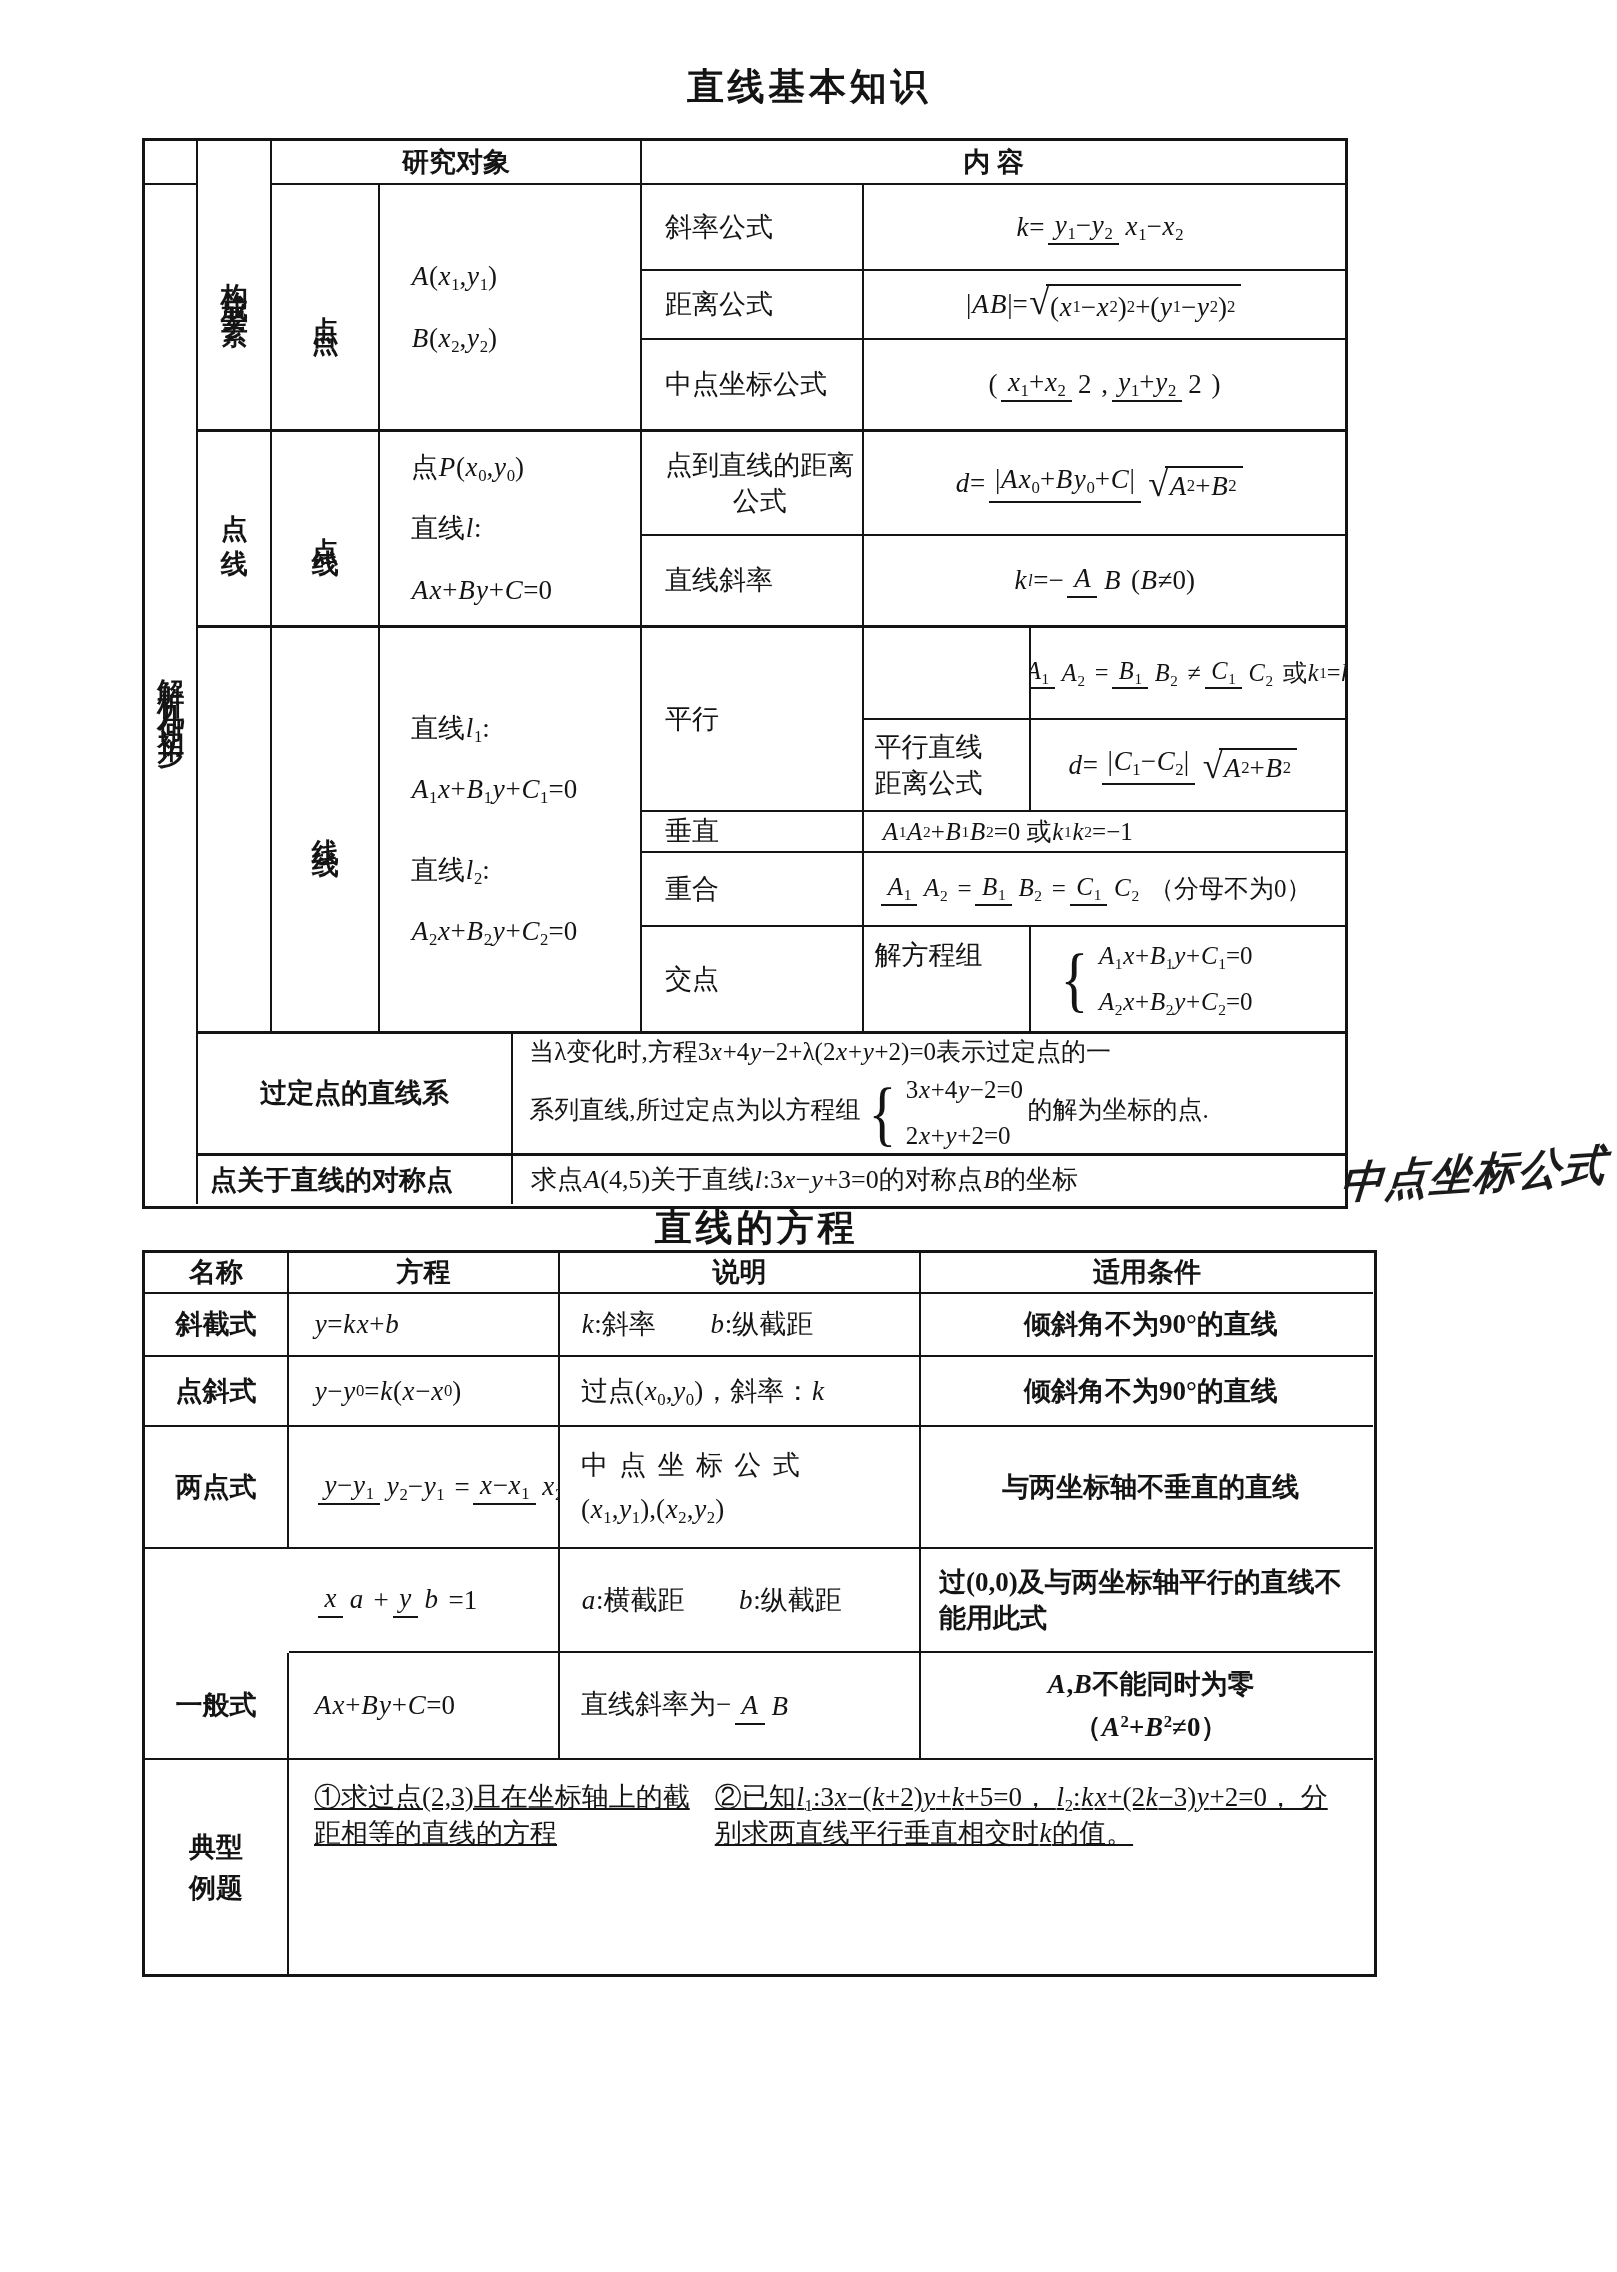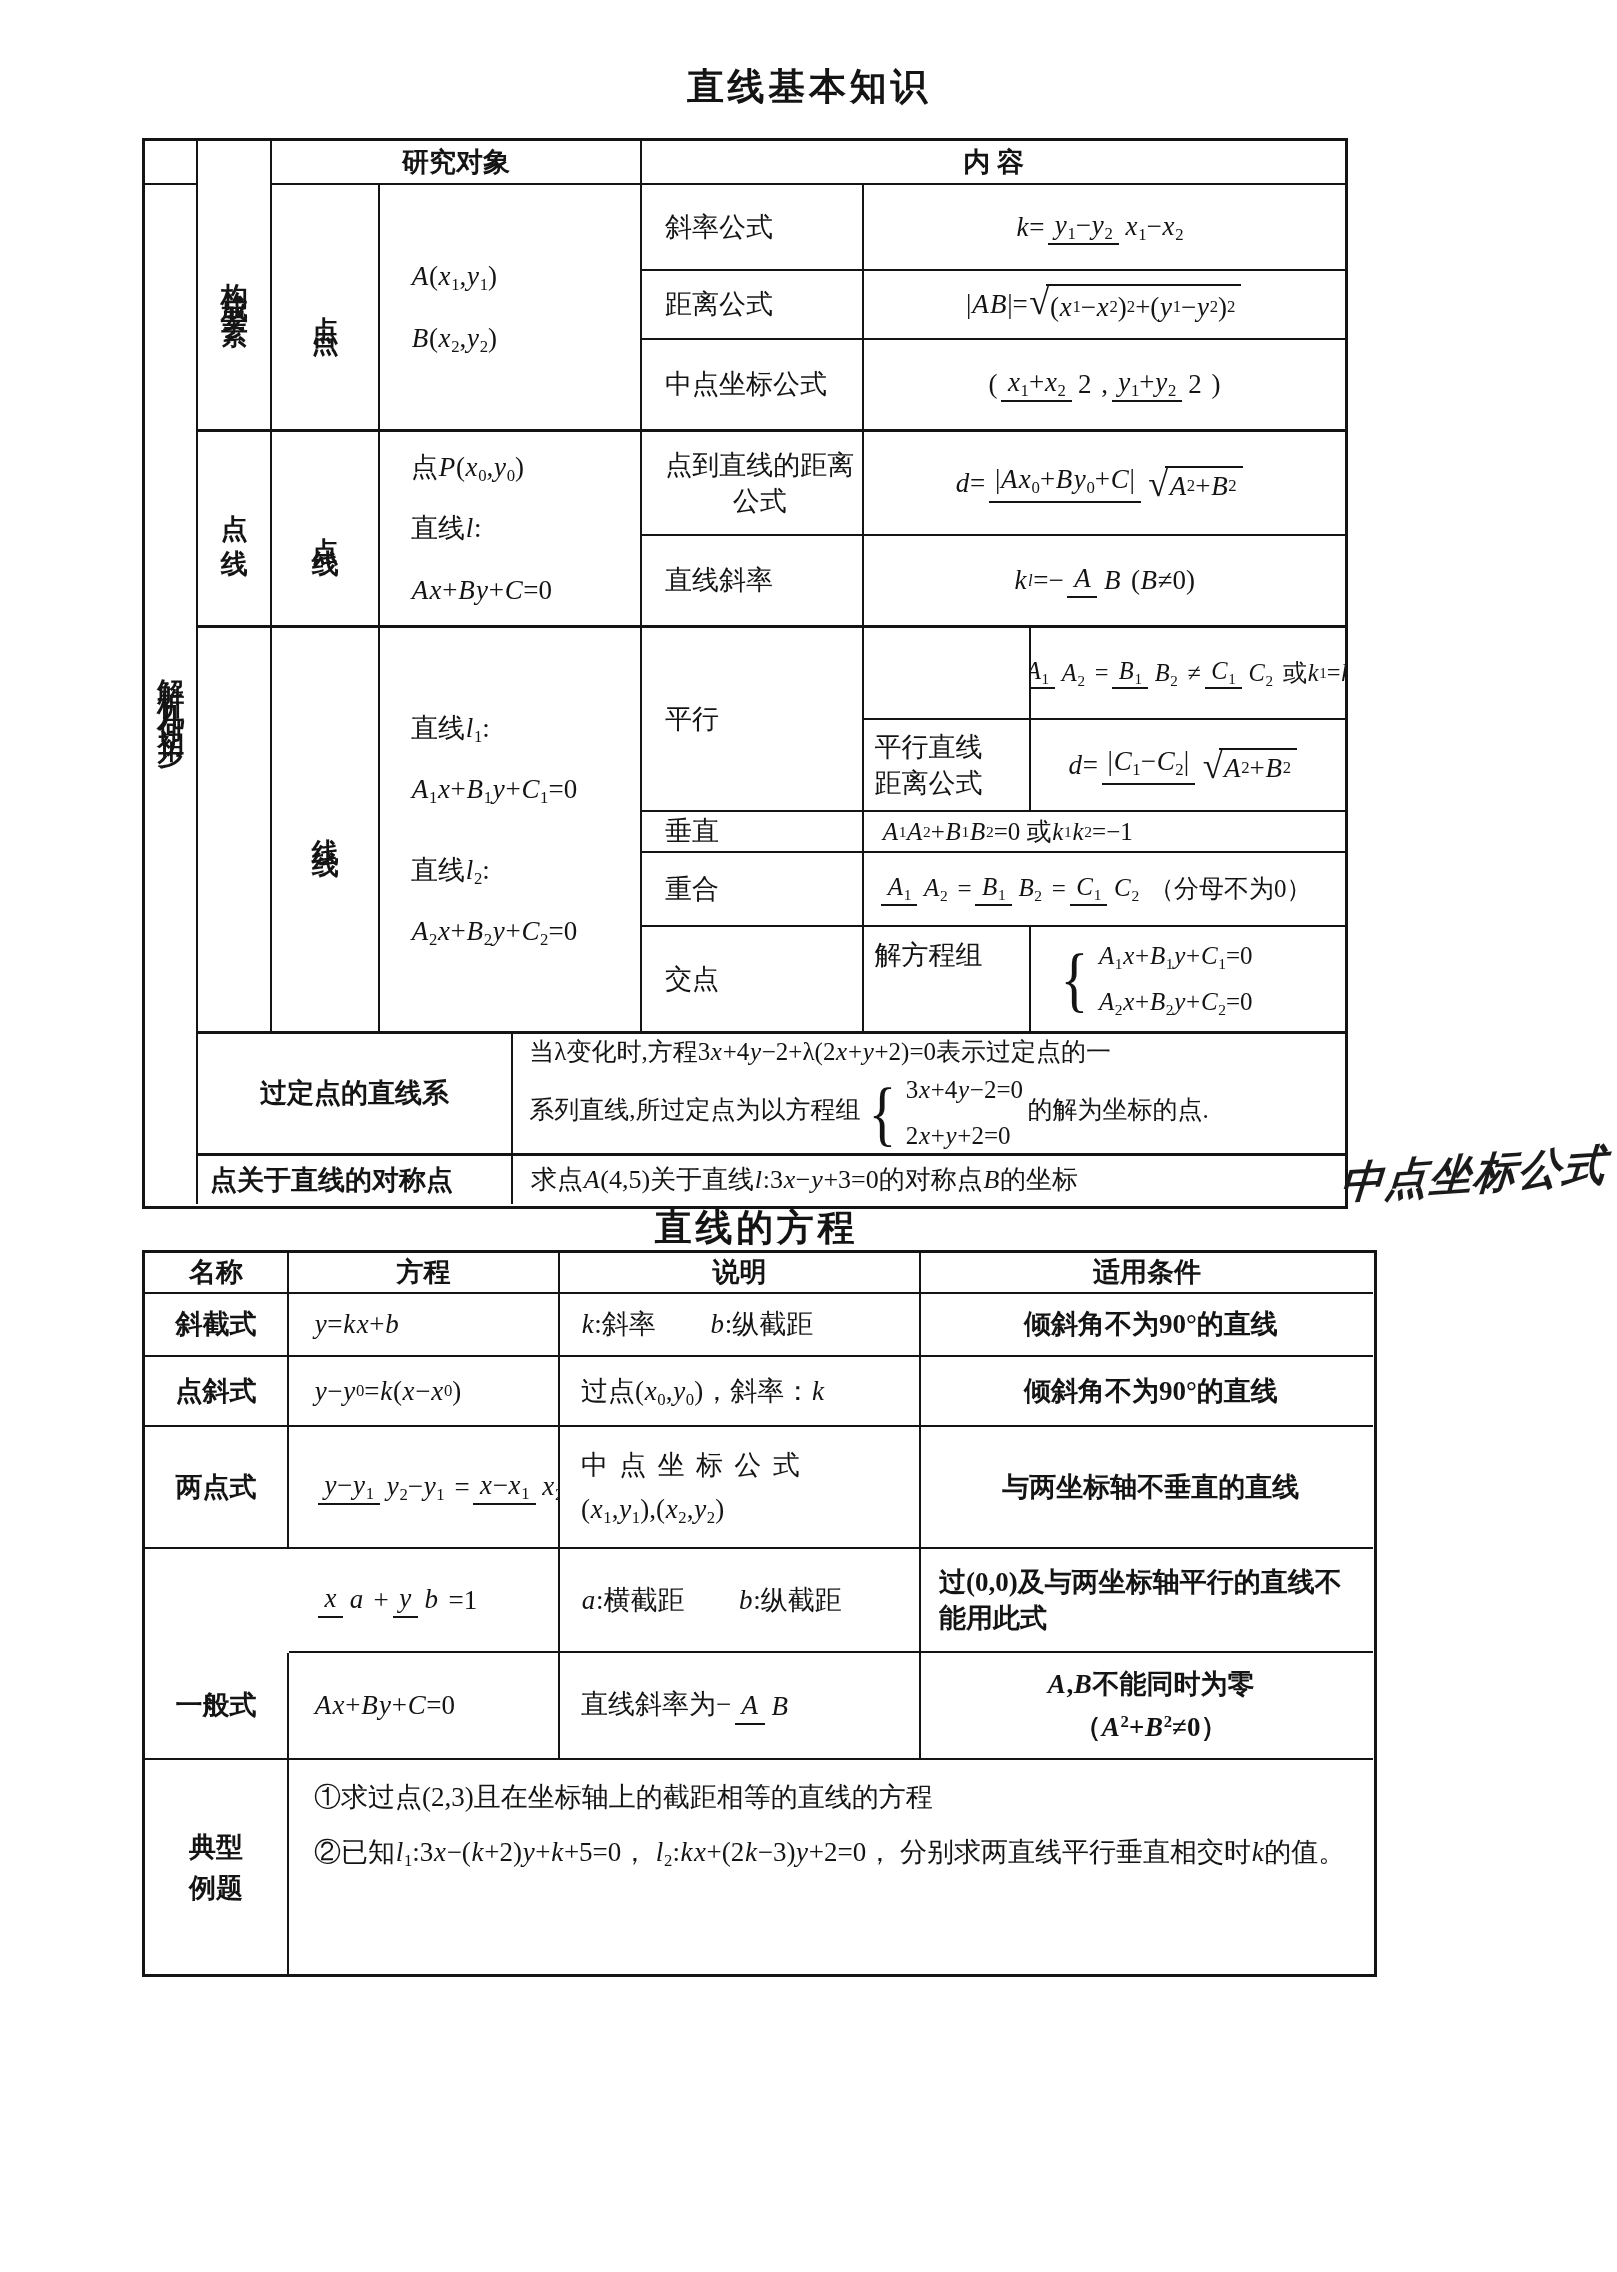--- a/index.html
+++ b/index.html
@@ -47,22 +47,22 @@
         display:flex;align-items:center;box-sizing:border-box;font-weight:600;}
   .rowsplit .rbody{flex:1;display:flex;box-sizing:border-box;}
 
   .famlabel{justify-content:center;}
   .symlabel{padding-left:12px;}
   .fambody{flex-direction:column;align-items:flex-start;justify-content:center;
            padding:6px 4.4px 6px 16.3px;font-size:25px;gap:4.4px;display:flex;}
   .symbody{align-items:center;padding-left:18px;font-size:26px;display:flex;}
 
   .exlabel{font-weight:bold;line-height:1.5;}
-  .exbody{flex-direction:column;align-items:flex-start;justify-content:flex-start;
-          padding:19px 22px 7.4px 25px;gap:19px;text-align:left;}
+  .exbody{flex-direction:row;align-items:flex-start;justify-content:flex-start;
+          padding:19px 22px 7.4px 25px;gap:19px;text-align:left;text-decoration:underline;}
 
   
   .m i{font-style:italic;padding:0 0.7px;}
   sub,sup{font-size:.62em;line-height:0;}
   sub{vertical-align:-.3em;} sup{vertical-align:.55em;}
   .frac{display:inline-flex;flex-direction:row;vertical-align:middle;
         text-align:center;margin:0 3.7px;line-height:1.15;}
   .fnum{display:block;padding:0.7px 6px 2.2px;border-bottom:2.2px solid #141414;}
   .fden{display:block;padding:2.2px 6px 0.7px;}
   .sqrt{display:inline-flex;align-items:stretch;vertical-align:middle;margin:0 1.5px;}

